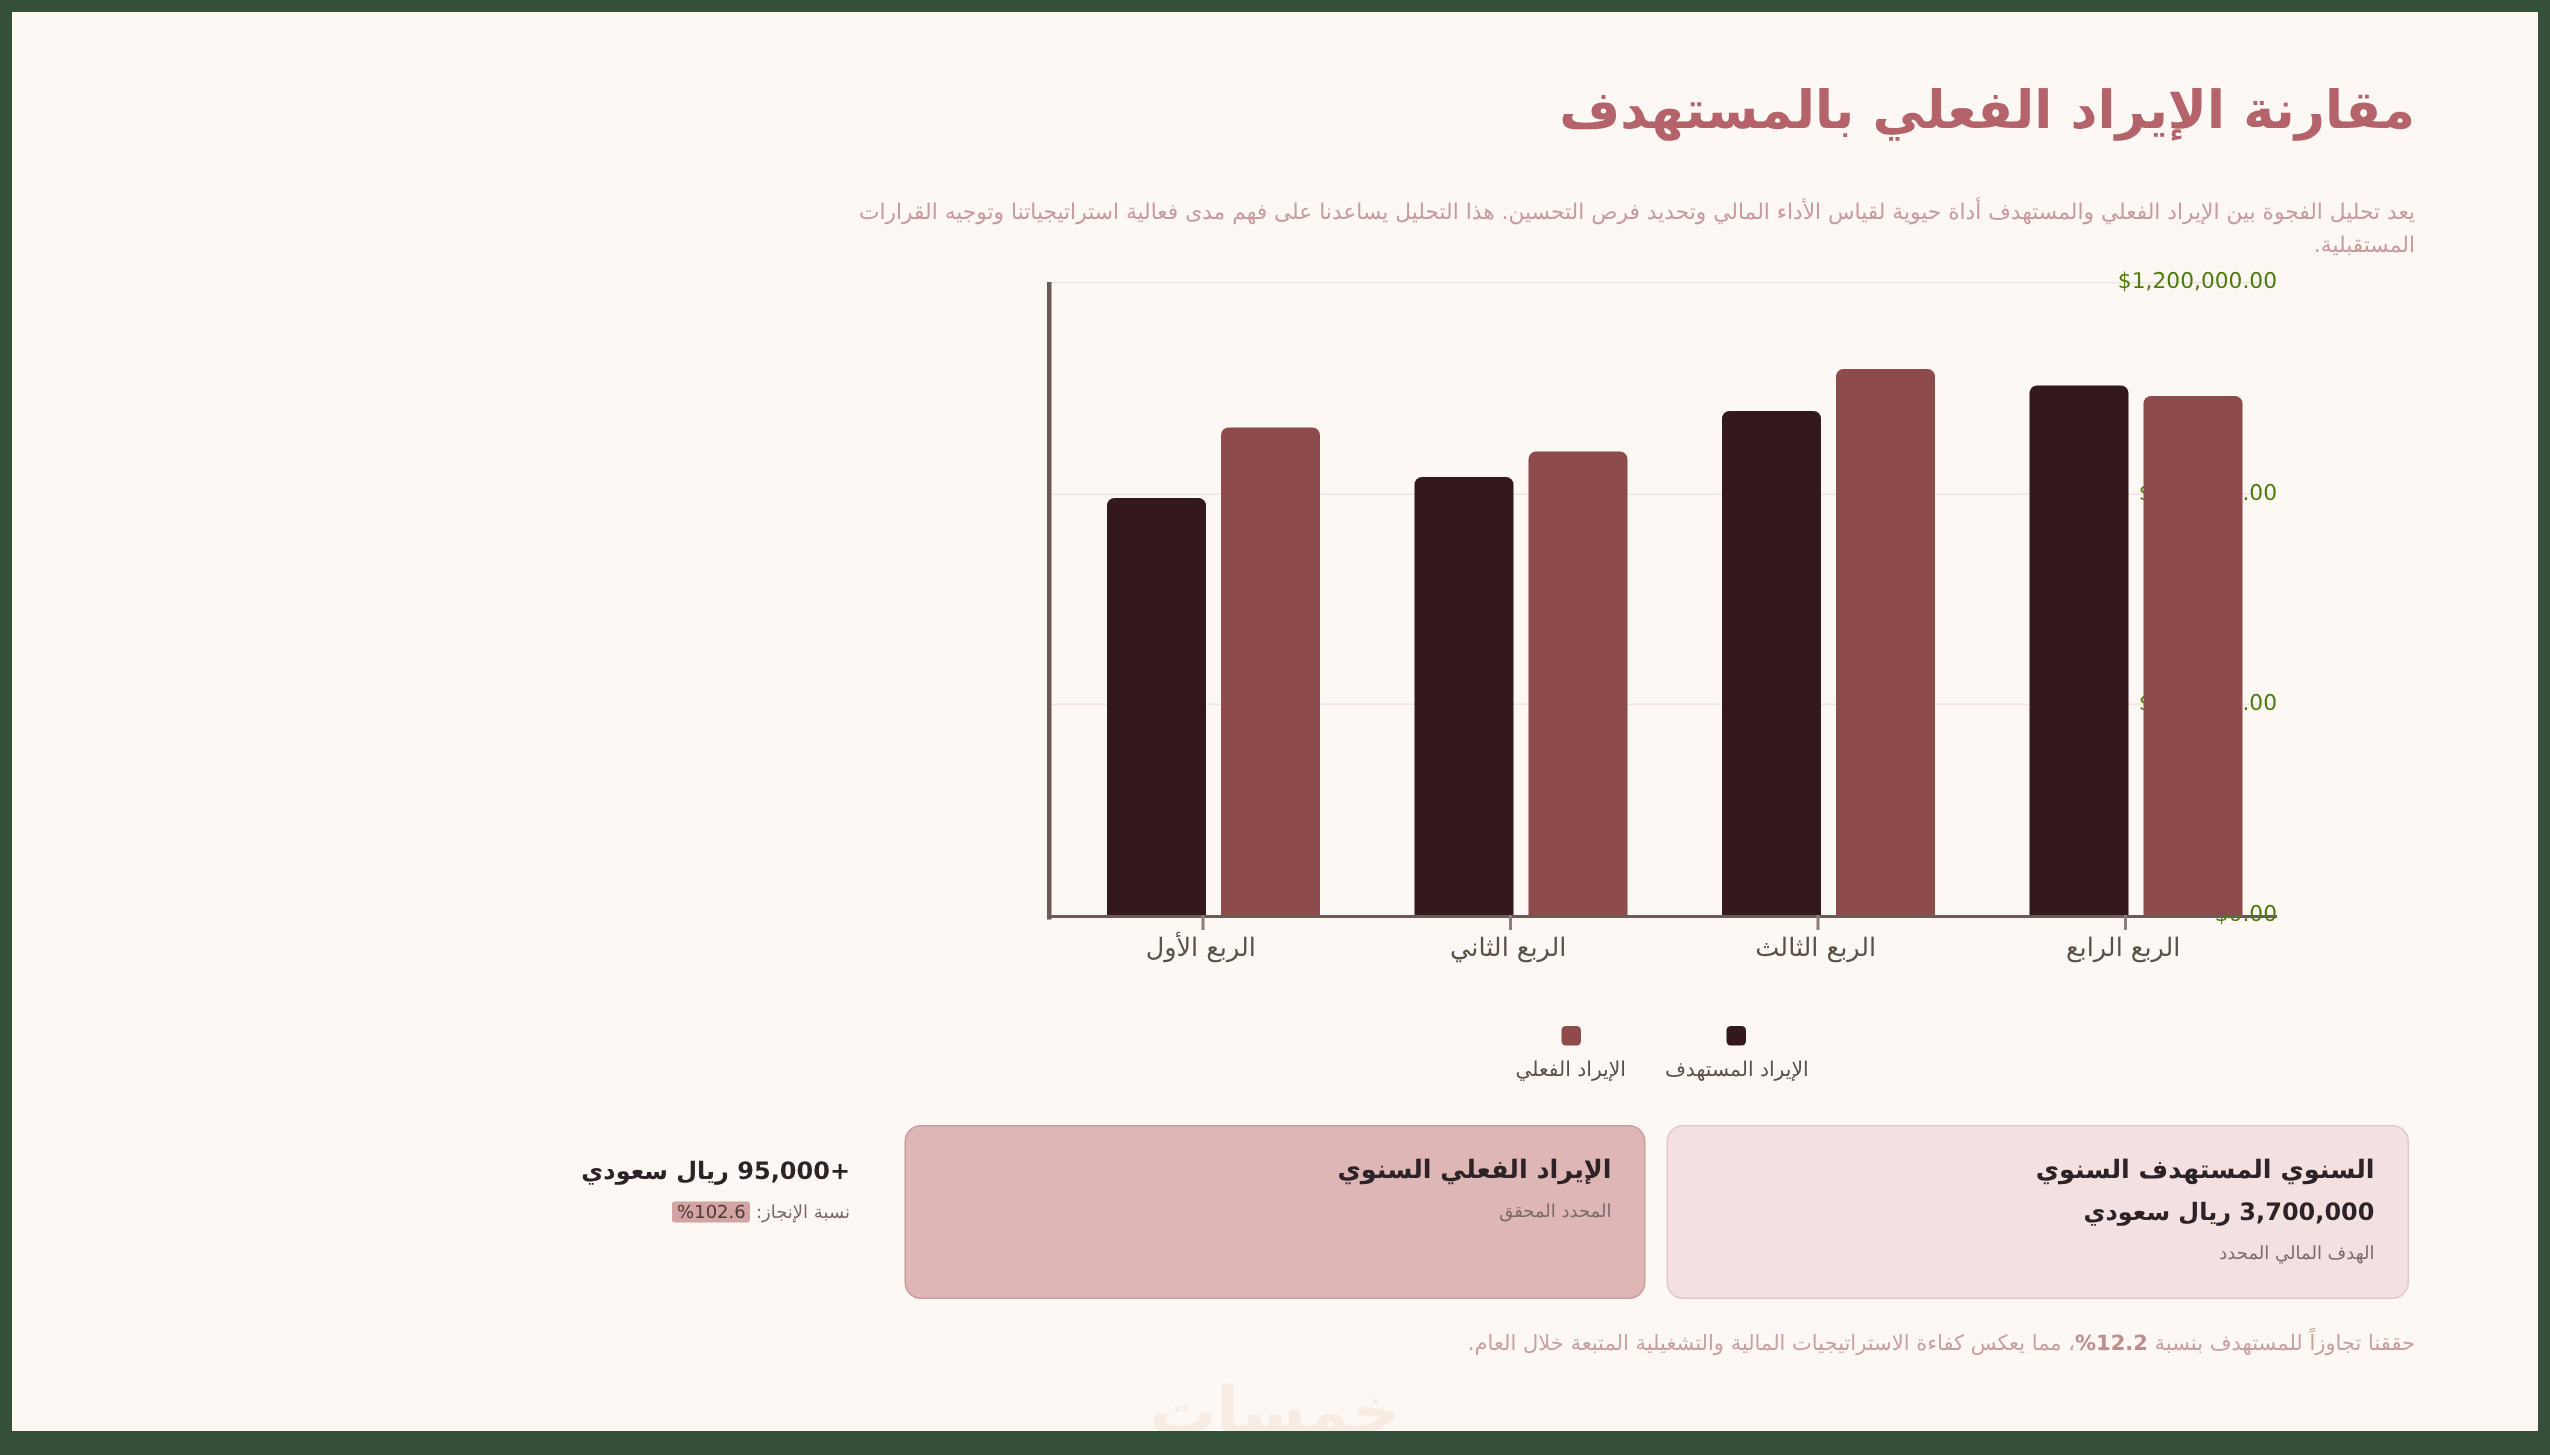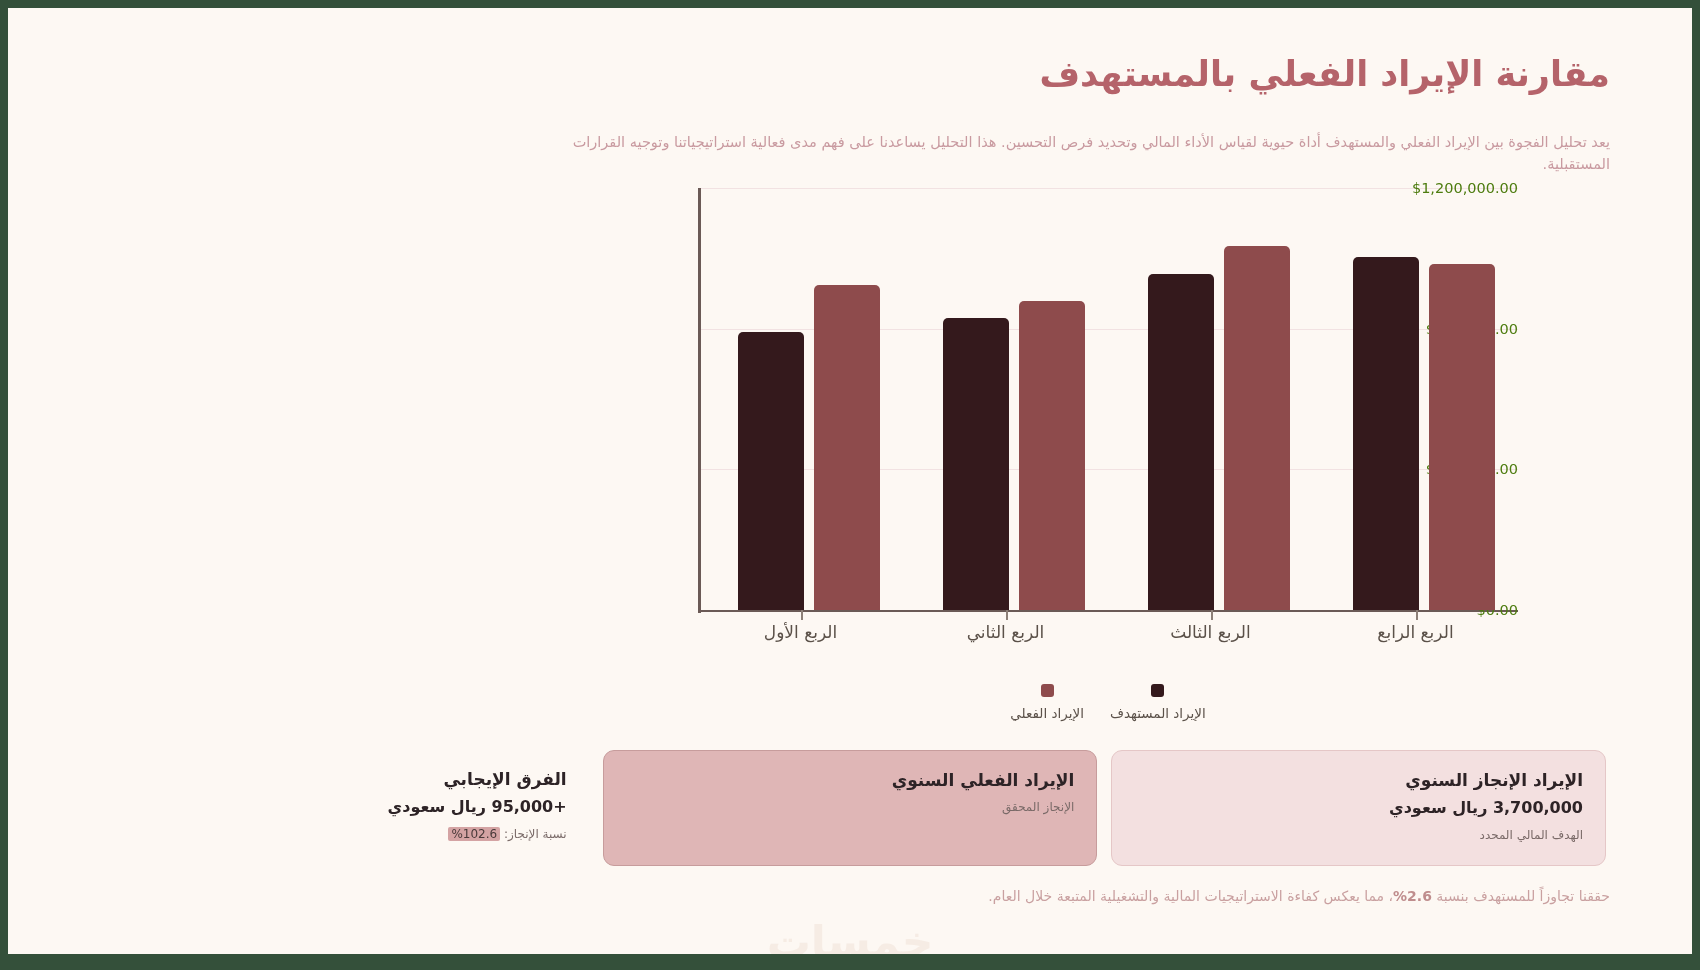--- a/index.html
+++ b/index.html
@@ -327,33 +327,32 @@
           <span class="legend-label">الإيراد المستهدف</span>
         </div>
         <div class="legend-item">
           <span class="legend-swatch" style="background: rgb(142, 75, 76);"></span>
           <span class="legend-label">الإيراد الفعلي</span>
         </div>
       </div>
 
     <div id="cards">
         <div class="card target-card">
-          <div class="card-title">الإيراد الإنجاز السنوي</div>
+          <div class="card-title">السنوي المستهدف السنوي</div>
           <div class="card-value">3,700,000 ريال سعودي</div>
           <div class="card-note">الهدف المالي المحدد</div>
         </div>
         <div class="card actual-card">
           <div class="card-title">الإيراد الفعلي السنوي</div>
-          <div class="card-note">الإنجاز المحقق</div>
+          <div class="card-note">المحدد المحقق</div>
         </div>
         <div class="card difference-card">
-          <div class="card-title">الفرق الإيجابي</div>
           <div class="card-value">+95,000 ريال سعودي</div>
           <div class="card-note">نسبة الإنجاز: <span class="pct-badge">102.6%</span></div>
         </div>
       </div>
 
-    <p id="footer-note">حققنا تجاوزاً للمستهدف بنسبة <b>2.6%</b>، مما يعكس كفاءة الاستراتيجيات المالية والتشغيلية المتبعة خلال العام.</p>
+    <p id="footer-note">حققنا تجاوزاً للمستهدف بنسبة <b>12.2%</b>، مما يعكس كفاءة الاستراتيجيات المالية والتشغيلية المتبعة خلال العام.</p>
 
     <div id="watermark">خمسات</div>
 
   </div>
 </div>
 
 </body></html>

